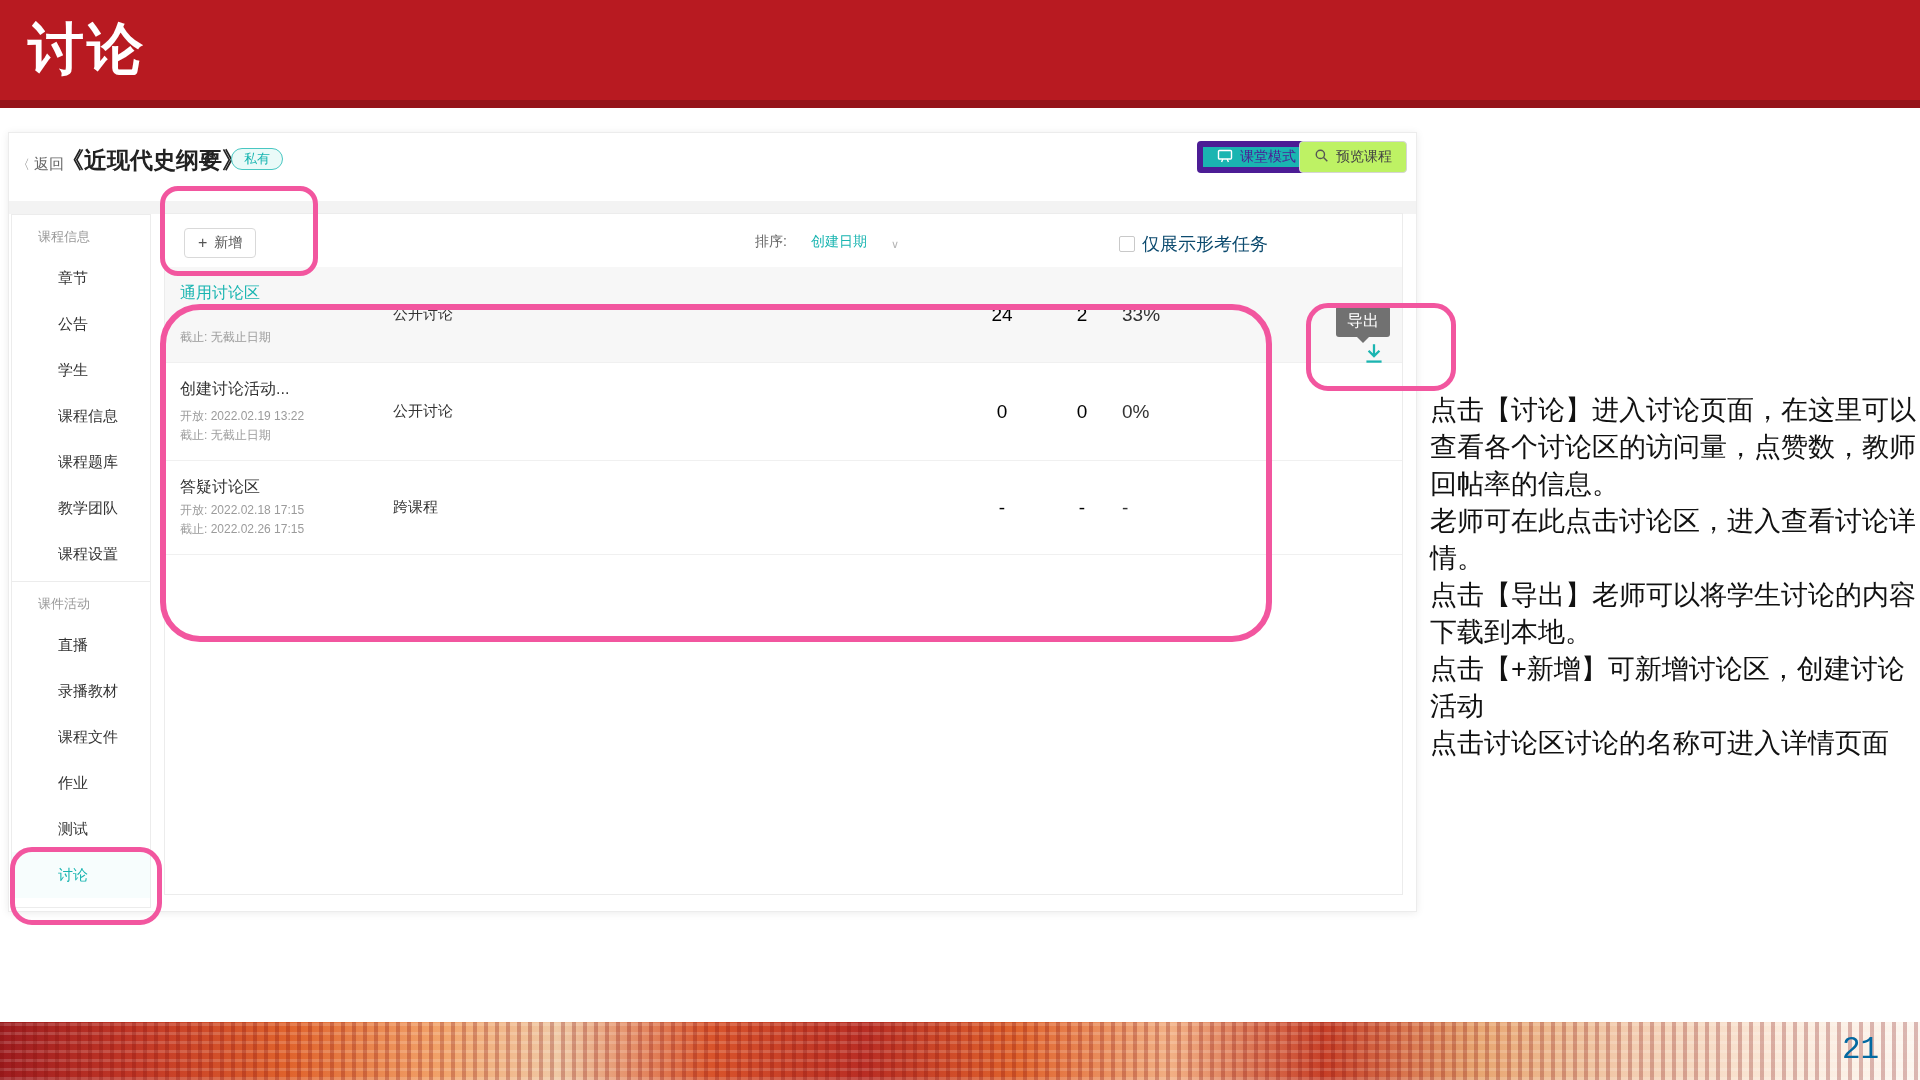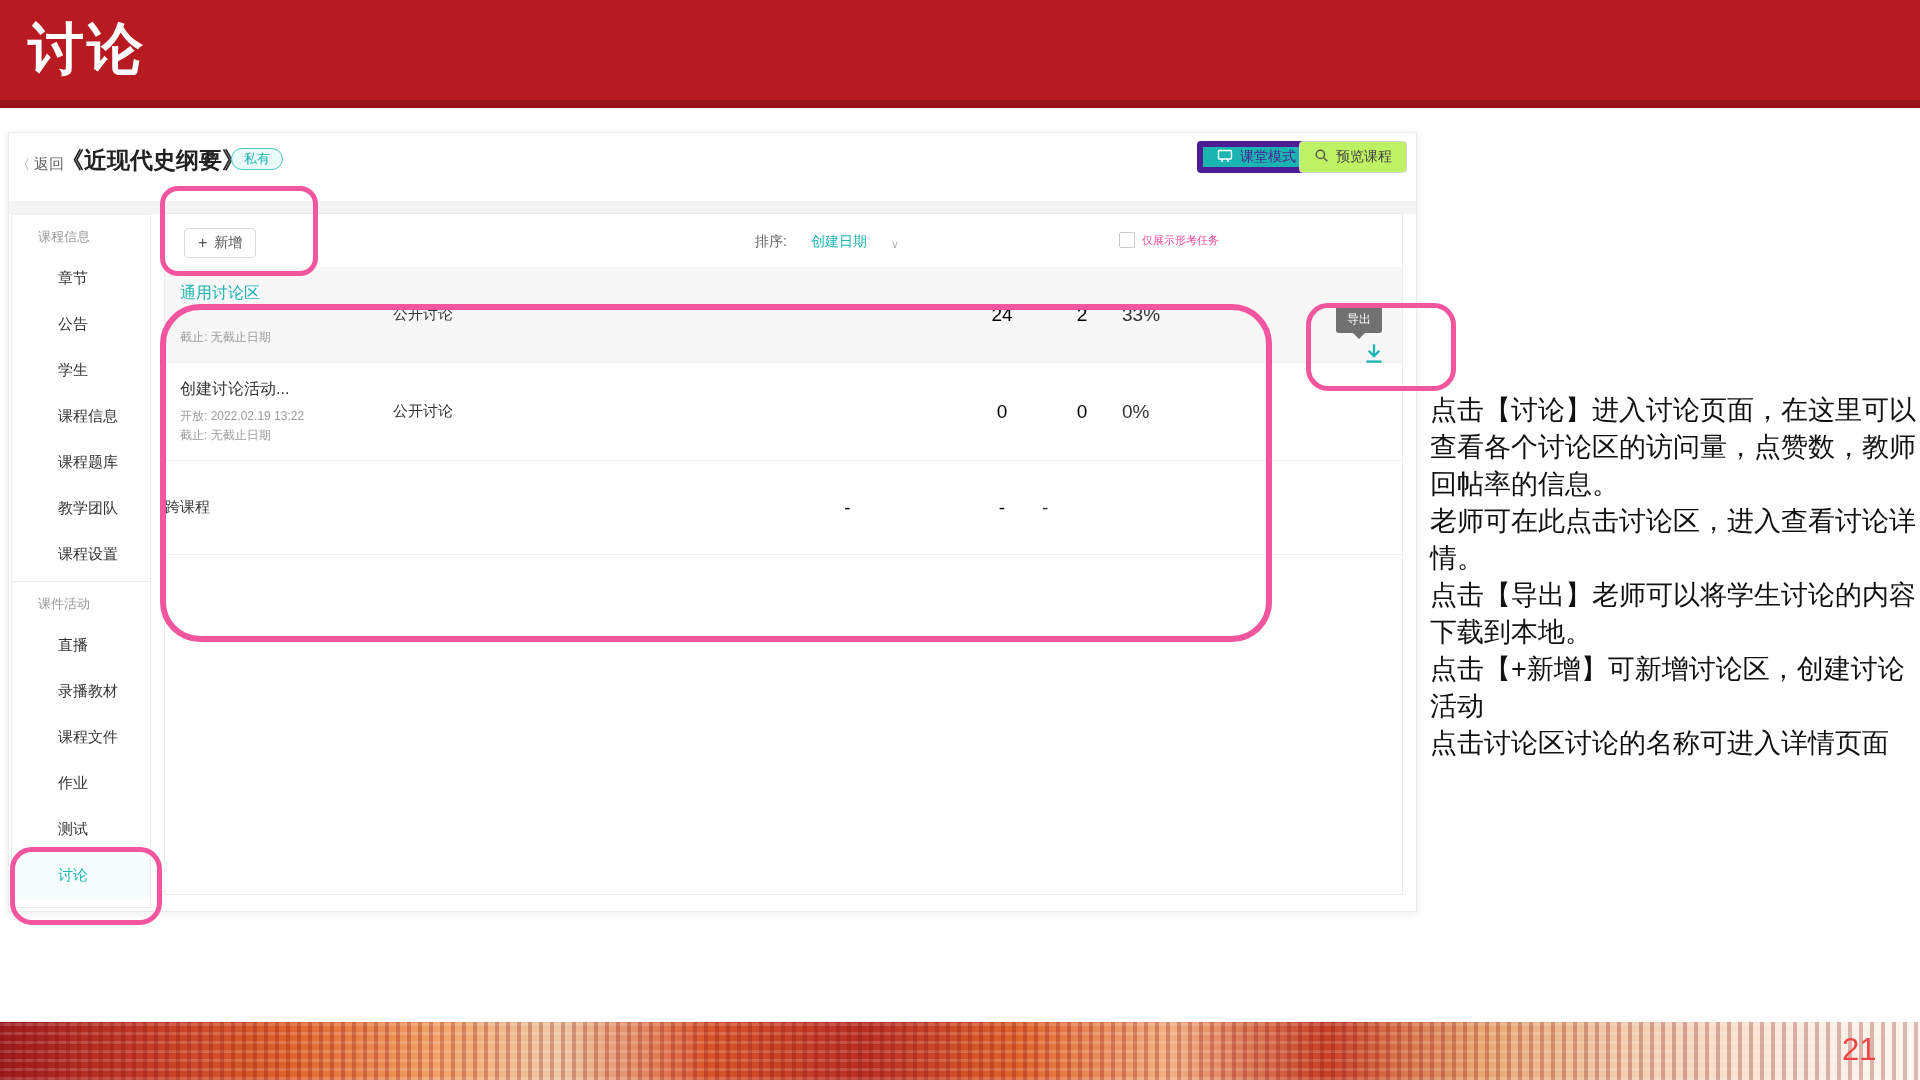--- a/index.html
+++ b/index.html
@@ -31,60 +31,60 @@
   .sb-item.active::before{content:"";position:absolute;left:0;top:13px;width:3px;height:20px;background:#1ab5b1;}
 
   
   .content{position:absolute;left:155px;top:80px;width:1237px;height:680px;border:1px solid #ececec;background:#fff;box-sizing:content-box;}
   .toolbar{position:relative;height:53px;}
   .add-btn{position:absolute;left:19px;top:14px;height:28px;display:flex;align-items:center;gap:7px;padding:0 13px;background:#fff;border:1px solid #d9d9d9;border-radius:4px;font-size:14px;color:#555;cursor:pointer;}
   .add-plus{font-size:16px;color:#555;}
   .sort{position:absolute;left:590px;top:19px;font-size:14px;color:#666;display:flex;gap:24px;align-items:flex-end;}
   .sort-value{color:#1ab5b1;cursor:pointer;}
   .sort-caret{color:#b5b5b5;font-size:11px;}
-  .filter{position:absolute;left:954px;top:18px;display:flex;align-items:center;gap:7px;font-size:11px;color:#ec4899;}
+  .filter{position:absolute;left:954px;top:18px;display:flex;align-items:center;gap:7px;font-size:18px;color:#0c4a6e;}
   .checkbox{width:14px;height:14px;border:1px solid #c9c9c9;border-radius:2px;background:#fff;cursor:pointer;}
 
   .tgrid{display:grid;grid-template-columns:228px 340px 229px 80px 80px 130px 150px;align-items:center;}
   .thead{height:40px;background:#fafafa;font-size:14px;color:#555;}
   .h-name{padding-left:15px;}
   .c-center{text-align:center;}
   .trow{position:relative;border-bottom:1px solid #f0f0f0;align-items:center;}
   .trow.hl{background:#f7f7f7;}
   .cell-name{display:flex;flex-direction:column;justify-content:space-between;padding:16px 0 15px 15px;box-sizing:border-box;height:100%;}
   .row-name{font-size:16px;color:#333;}
   .row-name.link{color:#1ab5b1;cursor:pointer;}
   .row-meta{font-size:12px;color:#9b9b9b;line-height:19px;}
   .cell-form{font-size:15px;color:#333;}
   .cell-num{font-size:19px;color:#000000;text-align:center;}
   .cell-rate{font-size:19px;color:#333;}
 
   
-  .tooltip{position:absolute;left:1336px;top:306px;background:#717171;color:#fff;font-size:12px;padding:5px 11px;border-radius:3px;z-index:30;}
+  .tooltip{position:absolute;left:1336px;top:306px;background:#717171;color:#fff;font-size:16px;padding:5px 11px;border-radius:3px;z-index:30;}
   .tooltip::after{content:"";position:absolute;left:50%;bottom:-6px;margin-left:-6px;border:6px solid transparent;border-top-color:#717171;border-bottom:none;}
   .dl-icon{position:absolute;left:1361px;top:341px;width:26px;height:26px;z-index:30;cursor:pointer;}
 
   
   .pink{position:absolute;border:5px solid #f2569f;pointer-events:none;z-index:40;}
   .pink-add{left:160px;top:186px;width:148px;height:80px;border-radius:18px;}
   .pink-rows{left:160px;top:304px;width:1100px;height:326px;border-radius:40px;border-width:6px;}
   .pink-export{left:1306px;top:303px;width:140px;height:78px;border-radius:22px;}
   .pink-discuss{left:10px;top:847px;width:142px;height:68px;border-radius:22px;}
 
   
   .annotation{position:absolute;left:1430px;top:392px;width:492px;font-size:27px;line-height:37px;color:#111;}
   .annotation p{margin:0;word-break:break-all;}
 
   
   .footer{position:absolute;left:0;top:1022px;width:1920px;height:58px;background:
     linear-gradient(90deg,#9e1c1f 0%,#c23726 7%,#e0632c 15%,#f2a36a 23%,#f0c9a5 29%,#d9542b 37%,#b92d24 45%,#e0632c 53%,#f2b084 61%,#c73f27 69%,#e8a671 77%,#f3cdb0 85%,#fbeadb 93%,#fdf6f0 100%);}
   .footer::before{content:"";position:absolute;inset:0;background:
     repeating-linear-gradient(90deg,rgba(130,15,12,.28) 0 4px,rgba(0,0,0,0) 4px 11px),
     repeating-linear-gradient(0deg,rgba(255,255,255,.16) 0 3px,rgba(0,0,0,0) 3px 9px);}
-  .page-num{position:absolute;left:1842px;top:1032px;font-size:31px;color:#ef4444;z-index:5;}
+  .page-num{position:absolute;left:1842px;top:1032px;font-size:31px;color:#0369a1;z-index:5;font-family:Liberation Mono, monospace;}
 </style>
 </head>
 <body>
 
 <div class="root">
 
   <div class="banner">
     <div class="banner-title">讨论</div>
   </div>
 
@@ -176,20 +176,27 @@
               </div>
             </div>
             <div class="cell-form">公开讨论</div>
             <div></div>
             <div class="cell-num">0</div>
             <div class="cell-num">0</div>
             <div class="cell-rate">0%</div>
             <div></div>
           </div>
           <div class="tgrid trow" style="height: 93px;">
+            <div class="cell-name">
+              <div class="row-name">答疑讨论区</div>
+              <div>
+                <div class="row-meta">开放: 2022.02.18 17:15</div>
+                <div class="row-meta">截止: 2022.02.26 17:15</div>
+              </div>
+            </div>
             <div class="cell-form">跨课程</div>
             <div></div>
             <div class="cell-num">-</div>
             <div class="cell-num">-</div>
             <div class="cell-rate">-</div>
             <div></div>
           </div>
         </div>
     </div>
   </div>

